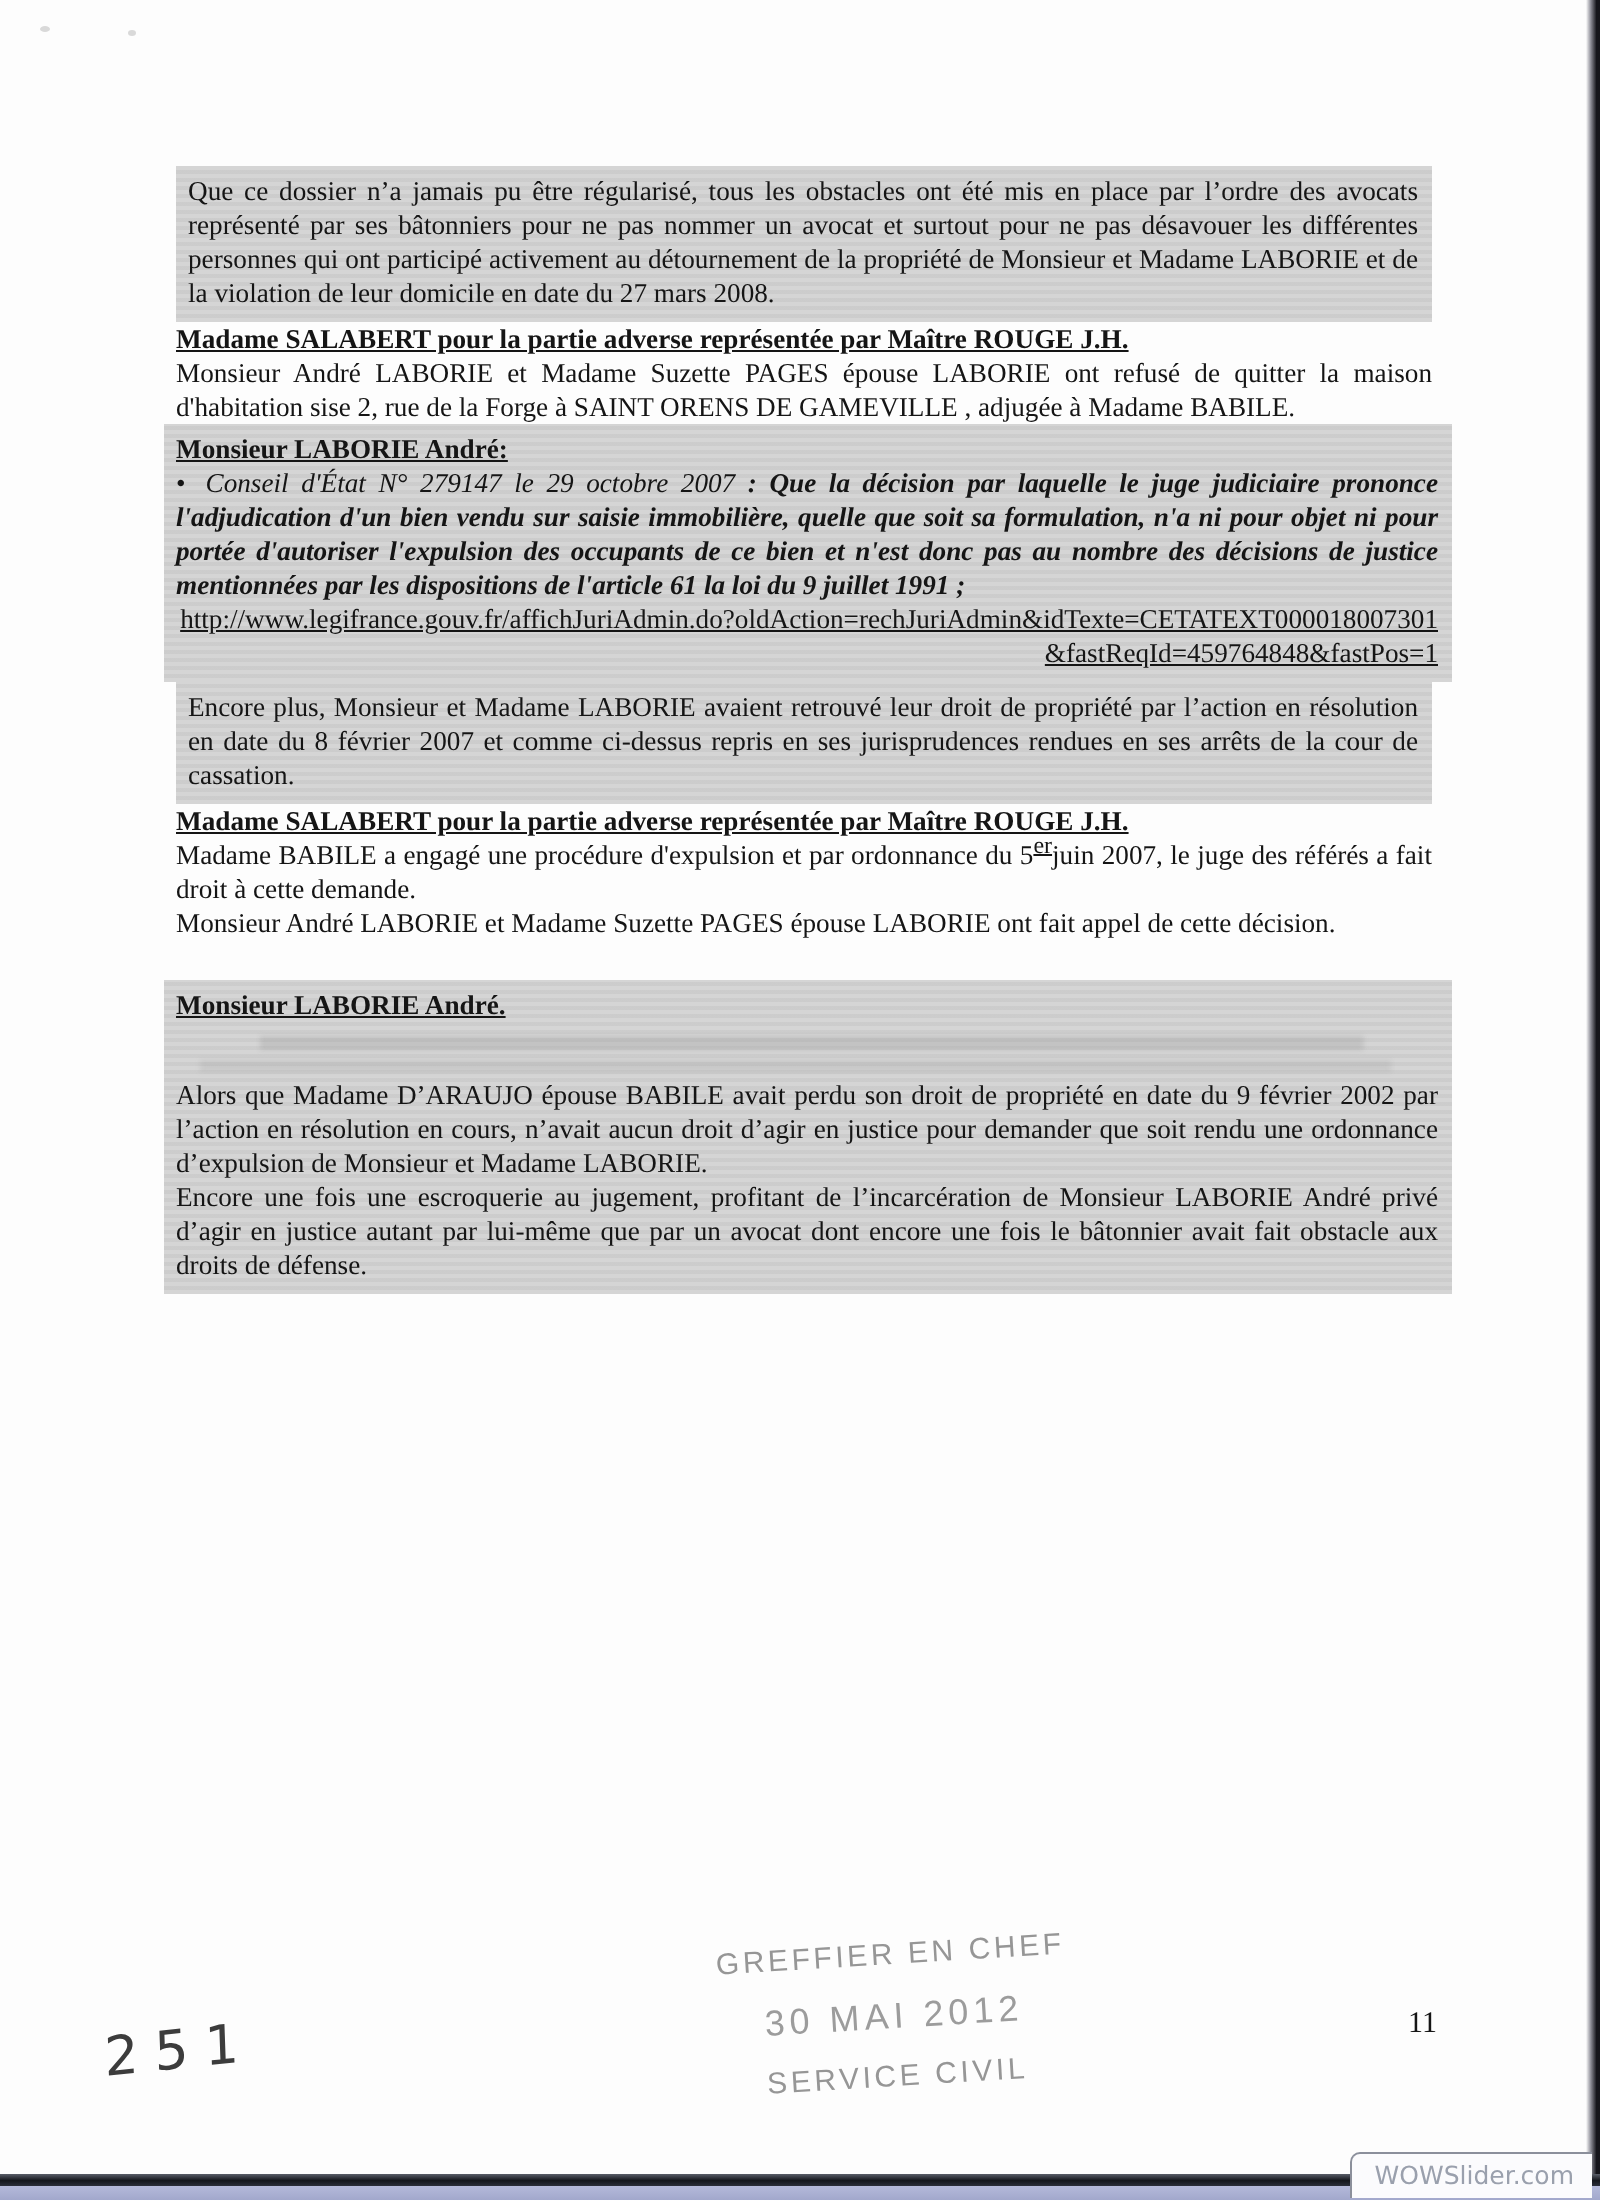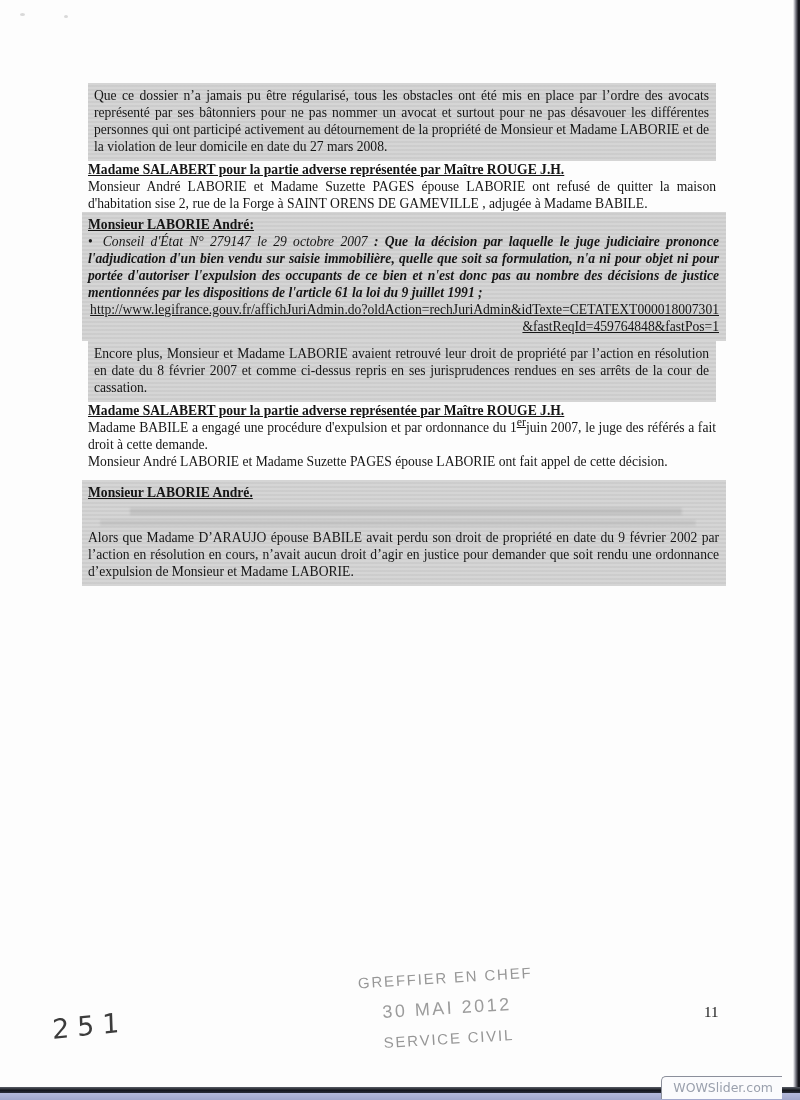--- a/index.html
+++ b/index.html
@@ -11,21 +11,21 @@
   }
   
   .content{
     position:absolute;left:88px;top:83px;width:628px;
     font-size:13.6px;line-height:17px;text-align:justify;
   }
   .content p{margin:0;}
   .doc-heading{font-weight:bold;text-decoration:underline;}
   .bold-line{font-weight:bold;}
   .mt14{margin-top:14px;} .mt16{} .mt18{margin-top:18px;}
-  .mt20{margin-top:10px;} .mt24{margin-top:24px;}
+  .mt20{margin-top:20px;} .mt24{margin-top:24px;}
   
   .hl{
     background-color:#d3d3d3;
     background-image:repeating-linear-gradient(0deg, rgba(255,255,255,.05) 0 2px, rgba(0,0,0,.03) 2px 4px);
     padding:4px 7px 6px 6px;
     margin-left:-6px;margin-right:-10px;
   }
   .bullet-block{
     font-style:italic;
     margin-top:16px;margin-left:24px;margin-right:14px;
@@ -71,21 +71,21 @@
   }
   .footer-bar{
     position:absolute;left:0;top:1087px;width:800px;height:6px;z-index:4;
     background:linear-gradient(180deg,#5a5e68 0%, #14161c 55%, #2b2e3a 100%);
   }
   .footer-strip{
     position:absolute;left:0;top:1093px;width:800px;height:7px;z-index:4;
     background:linear-gradient(180deg,#b4b9da,#a2a8cc);
   }
   .wow-badge{
-    position:absolute;right:18px;top:1076px;z-index:6;
+    position:absolute;right:4px;top:1076px;z-index:6;
     background:#fbfbfd;
     border:1px solid #8b8f9b;border-right:none;border-bottom:none;
     border-radius:5px 0 0 0;
     padding:3px 9px 4px 11px;
     font-family:"DejaVu Sans", sans-serif;font-size:12.5px;color:#9aa0ad;
     text-decoration:none;
   }
   .speck{position:absolute;background:#d9d9d9;border-radius:50%;z-index:2;}
   .speck-a{left:20px;top:13px;width:5px;height:3px;}
   .speck-b{left:64px;top:15px;width:4px;height:3px;}
@@ -107,28 +107,29 @@
   <div class="hl mt16">
     <p class="doc-heading">Monsieur LABORIE André:</p>
     <p class="bullet-block"><span class="bullet-glyph">•</span><span>Conseil d'État N° 279147  le 29 octobre 2007</span><b> : Que la décision par laquelle le juge judiciaire prononce l'adjudication d'un bien vendu sur saisie immobilière, quelle que soit sa formulation, n'a ni pour objet ni pour portée d'autoriser l'expulsion des occupants de ce bien et n'est donc pas au nombre des décisions de justice mentionnées par les dispositions de l'article 61 la loi du 9 juillet 1991 ;</b></p>
     <p class="url-line">http://www.legifrance.gouv.fr/affichJuriAdmin.do?oldAction=rechJuriAdmin&amp;idTexte=CETATEXT000018007301&amp;fastReqId=459764848&amp;fastPos=1</p>
   </div>
 
   <p class="hl mt16">Encore plus, Monsieur et Madame LABORIE avaient retrouvé leur droit de propriété par l’action en résolution en date du 8 février 2007 et comme ci-dessus repris en ses jurisprudences rendues en ses arrêts de la cour de cassation.</p>
 
   <p class="doc-heading mt18">Madame SALABERT pour la partie adverse représentée par Maître ROUGE J.H.</p>
 
-  <p class="mt18"><span>Madame BABILE a engagé une procédure d'expulsion et par ordonnance du 1</span><sup>er</sup><span>juin 2007, le juge des référés a fait droit à cette demande.</span></p>
+  <p class="mt18"><span>Madame BABILE a engagé une procédure d'expulsion et par ordonnance du 5</span><sup>er</sup><span>juin 2007, le juge des référés a fait droit à cette demande.</span></p>
 
   <p class="mt20">Monsieur André LABORIE et Madame Suzette PAGES épouse LABORIE ont fait appel de cette décision.</p>
 
   <div class="hl mt20">
     <p class="doc-heading">Monsieur LABORIE André.</p>
     <div class="bleed"></div>
     <p>Alors que Madame D’ARAUJO épouse BABILE avait perdu son droit de propriété en date du 9 février 2002 par l’action en résolution en cours, n’avait aucun droit d’agir en justice pour demander que soit rendu une ordonnance d’expulsion de Monsieur et Madame LABORIE.</p>
+    <p class="mt16">Encore une fois une escroquerie au jugement, profitant de l’incarcération de Monsieur LABORIE André privé d’agir en justice autant par lui-même que par un avocat dont encore une fois le bâtonnier avait fait obstacle aux droits de défense.</p>
   </div>
 
 </div>
 
 <div class="stamp">
   <div class="stamp-l1">GREFFIER EN CHEF</div>
   <div class="stamp-l2">30 MAI 2012</div>
   <div class="stamp-l3">SERVICE CIVIL</div>
 </div>
 

